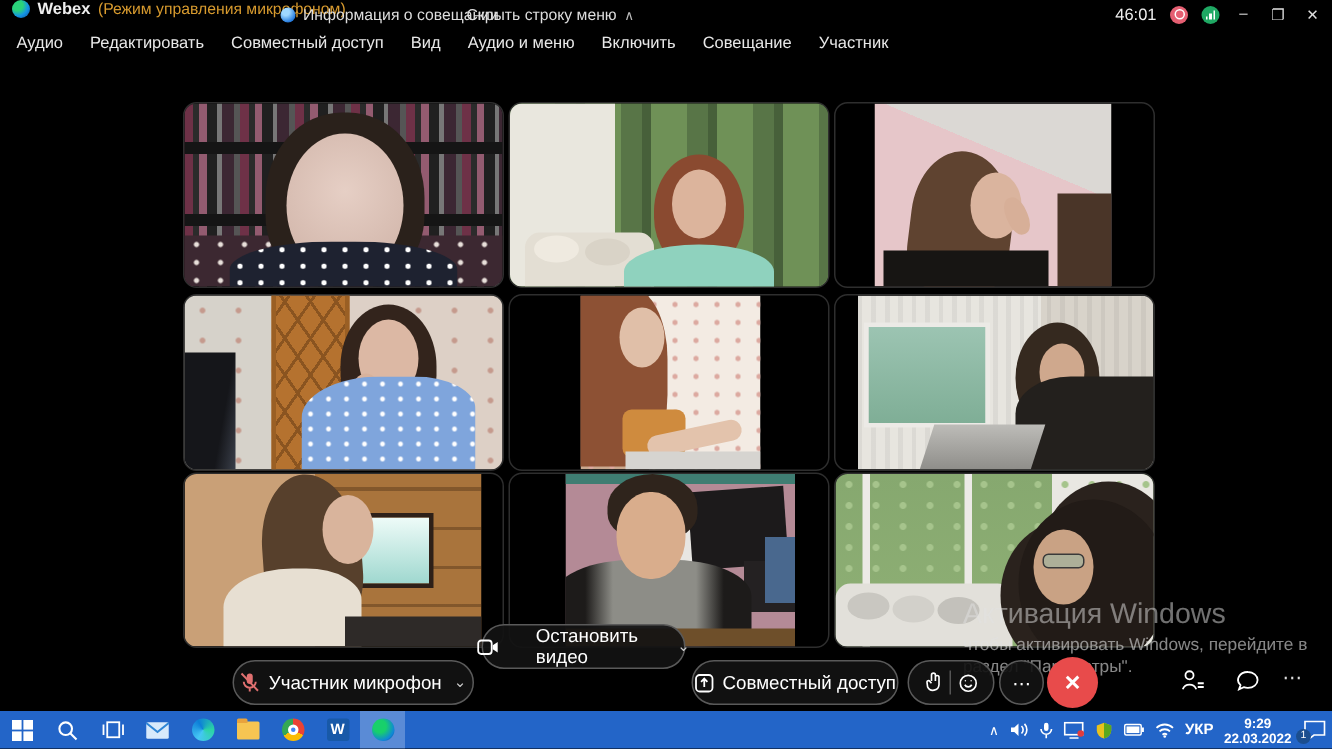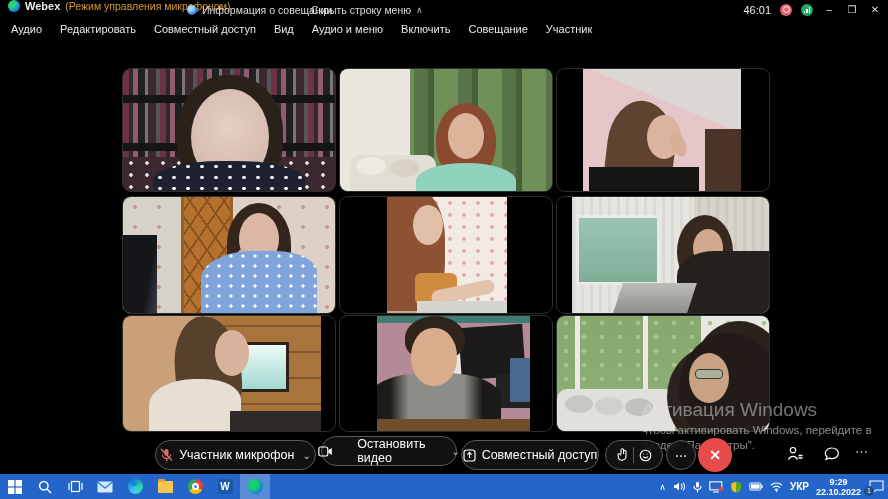--- a/index.html
+++ b/index.html
@@ -125,21 +125,21 @@
   .t9glass{right:46px;bottom:52px;width:26px;height:8px;border:1.5px solid #3a3a3a;border-radius:4px;background:rgba(120,200,190,.35);}
   
   .watermark{position:absolute;left:642px;top:399px;z-index:3;pointer-events:none;}
   .wm1{font-size:19px;font-weight:400;color:rgba(225,225,225,0.50);}
   .wm2{font-size:11.5px;color:rgba(225,225,225,0.60);margin-top:3px;}
   
   .ctl{position:absolute;z-index:6;display:flex;align-items:center;justify-content:center;gap:6px;
     background:rgba(18,18,18,0.92);border:1px solid #5a5a5a;border-radius:16px;height:30px;
     font-size:12.5px;color:#fff;cursor:default;box-sizing:border-box;}
   #btn-mic{left:155px;top:440px;width:161px;}
-  #btn-video{left:321px;top:436px;width:136px;gap:24px;}
+  #btn-video{left:321px;top:416px;width:136px;gap:24px;}
   #btn-share{left:461px;top:440px;width:138px;}
   #pill-react{left:605px;top:440px;width:58px;gap:0;}
   #btn-more{left:666px;top:440px;width:30px;border-radius:50%;}
   #btn-leave{left:698px;top:438px;width:34px;height:34px;border-radius:50%;background:#e84b4b;border:none;font-size:14px;font-weight:bold;}
   .chev-d{font-size:10px;color:#ccc;margin-left:2px;}
   .icn{display:flex;align-items:center;}
   .divider{width:1px;height:16px;background:#555;margin:0 5px;}
   .side-ic{position:absolute;z-index:6;cursor:default;}
   #ic-participants{left:787px;top:446px;}
   #ic-chat{left:824px;top:447px;}
@@ -490,21 +490,21 @@
       <svg width="13" height="10" viewBox="0 0 13 10">
           <g stroke="#fff" stroke-width="1.2" fill="none">
         <path d="M1 3.2 a8 8 0 0 1 11 0 M3 5.6 a5 5 0 0 1 7 0 M5 7.8 a2.4 2.4 0 0 1 3 0"></path>
           </g>
         <circle cx="6.5" cy="9" r="0.9" fill="#fff"></circle>
         </svg>
     </span>
     <span class="lang">УКР</span>
     <span class="clock">
       <span>9:29</span><br>
-      <span>22.10.2022</span>
+      <span>22.03.2022</span>
     </span>
     <span class="tray-ic notif">
       <svg width="15" height="13" viewBox="0 0 15 13">
           <g stroke="#fff" stroke-width="1.1" fill="none">
         <path d="M1 1 h13 v9 h-7 l-3 2.4 V10 H1 Z"></path>
           </g>
         </svg>
       <span class="badge">1</span>
     </span>
   </div>

